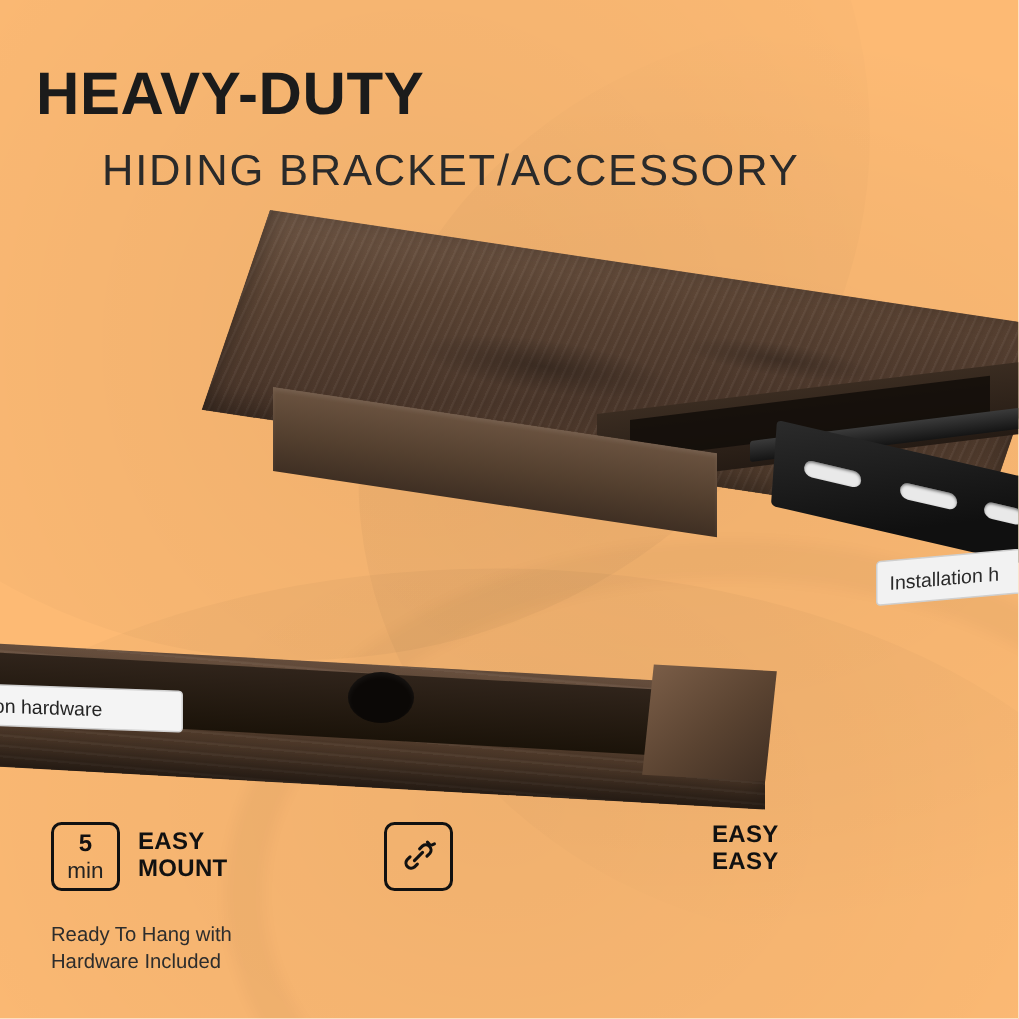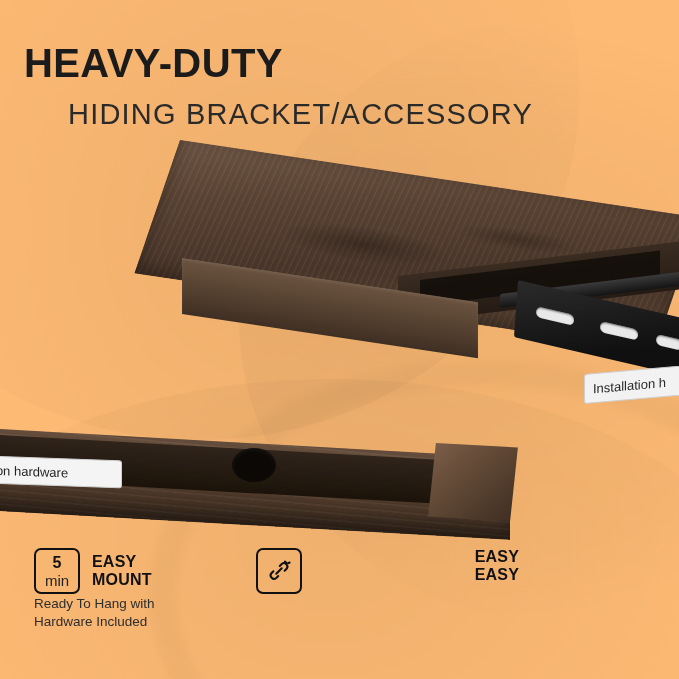--- a/index.html
+++ b/index.html
@@ -304,21 +304,21 @@
   }
   .badge-icon svg { display: block; }
   .feature-title {
     font-size: 16px;
     font-weight: bold;
     color: #111;
     line-height: 1.12;
     letter-spacing: .2px;
   }
   .feature-desc {
-    margin-top: 1px;
+    margin-top: 20px;
     font-size: 13.5px;
     color: #2d2d2d;
     line-height: 1.35;
     max-width: 180px;
   }
 </style>
 </head>
 <body>
 
 <div id="page">

